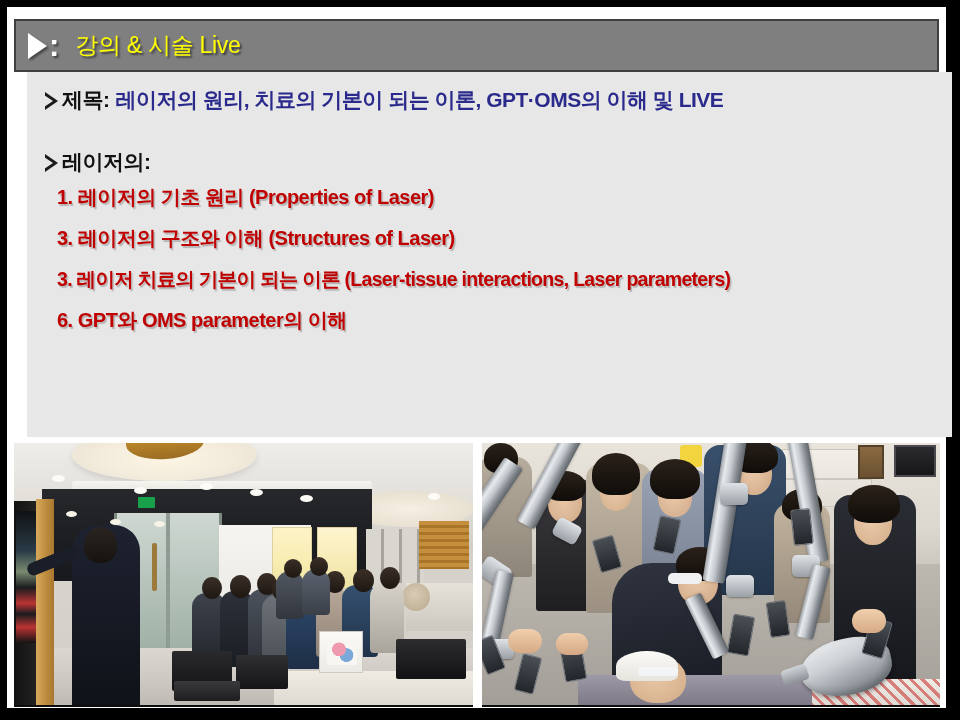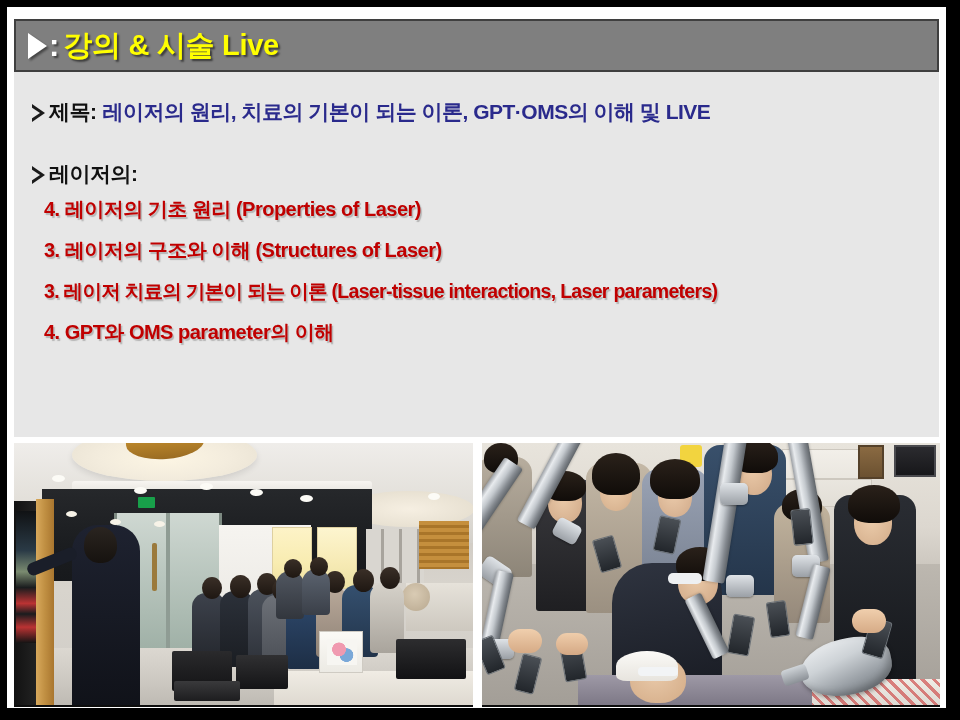--- a/index.html
+++ b/index.html
@@ -71,36 +71,36 @@
     white-space: nowrap;
   }
   .title-colon {
     font-size: 31px;
     font-weight: bold;
     color: #ffffff;
     text-shadow: 2px 2px 2px rgba(0,0,0,0.5);
     white-space: nowrap;
   }
   .title-accent-yellow {
-    font-size: 29px;
-    font-weight: bold;
+    font-size: 23px;
+    font-weight: normal;
     color: #ffff00;
     letter-spacing: -0.3px;
     text-shadow: 2px 2px 2px rgba(0,0,0,0.55);
-    margin-left: 4px;
+    margin-left: 16px;
     white-space: nowrap;
   }
 
   
   .content-panel {
     position: absolute;
-    left: 7px; top: 65px;
+    left: 20px; top: 65px;
     width: 925px; height: 365px;
     background: #e7e7e7;
-    padding: 26px 0 0 0;
+    padding: 14px 0 0 0;
   }
 
   .row-heading {
     display: flex;
     align-items: baseline;
     padding-left: 18px;
     margin-bottom: 4px;
   }
 
   .tri-outline {
@@ -452,24 +452,24 @@
       </div>
 
       <div class="spacer-gap"></div>
 
       <div class="row-heading">
         <span class="tri-outline"></span>
         <span class="label-black">레이저의:</span>
       </div>
 
       <div class="list-area">
-        <div class="list-item">4. 레이저의 기초 원리 (Properties of Laser)</div>
+        <div class="list-item">1. 레이저의 기초 원리 (Properties of Laser)</div>
         <div class="list-item">3. 레이저의 구조와 이해 (Structures of Laser)</div>
         <div class="list-item wide">3. 레이저 치료의 기본이 되는 이론 (Laser-tissue interactions, Laser parameters)</div>
-        <div class="list-item">4. GPT와 OMS parameter의  이해</div>
+        <div class="list-item">6. GPT와 OMS parameter의  이해</div>
       </div>
     </div>
 
     <div class="photo-row">
 
       <div class="photo photo-left">
         <div class="pl-bg"></div>
         <div class="pl-ceiling"></div>
         <div class="pl-oval"></div>
         <div class="pl-wood"></div>

